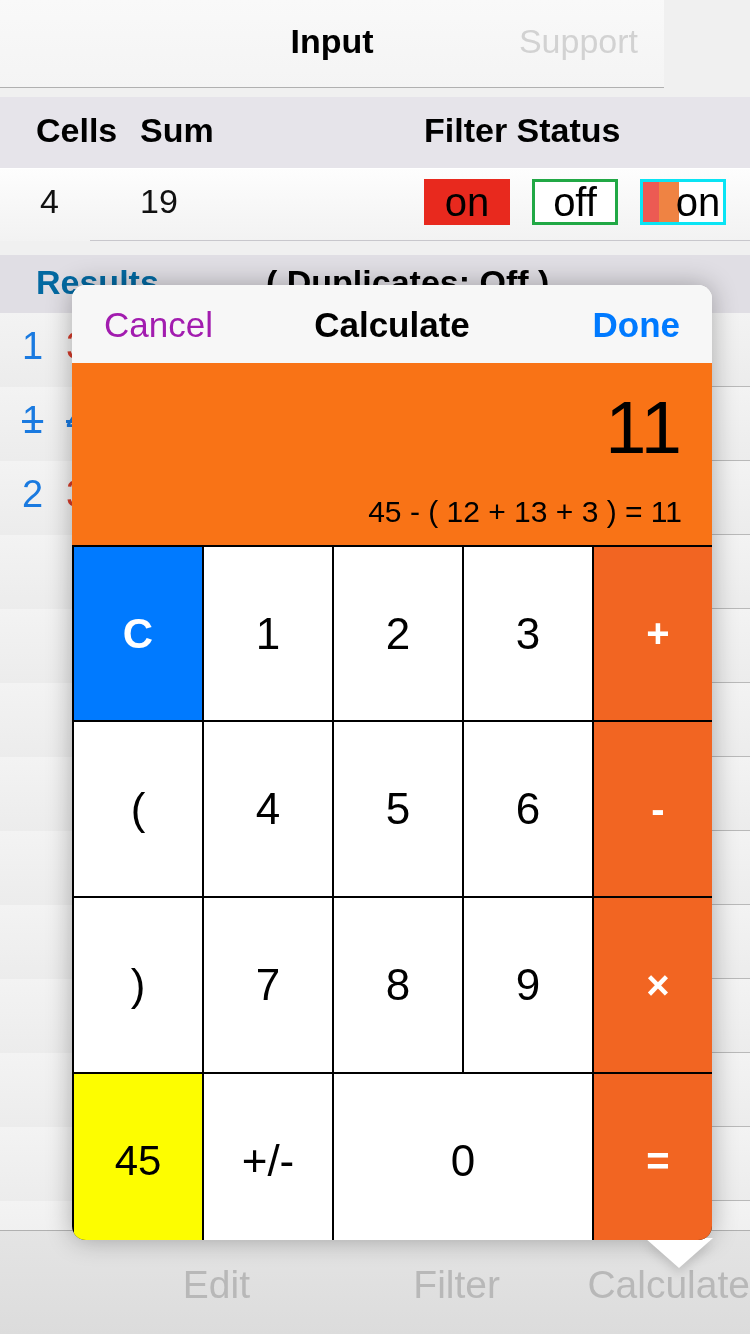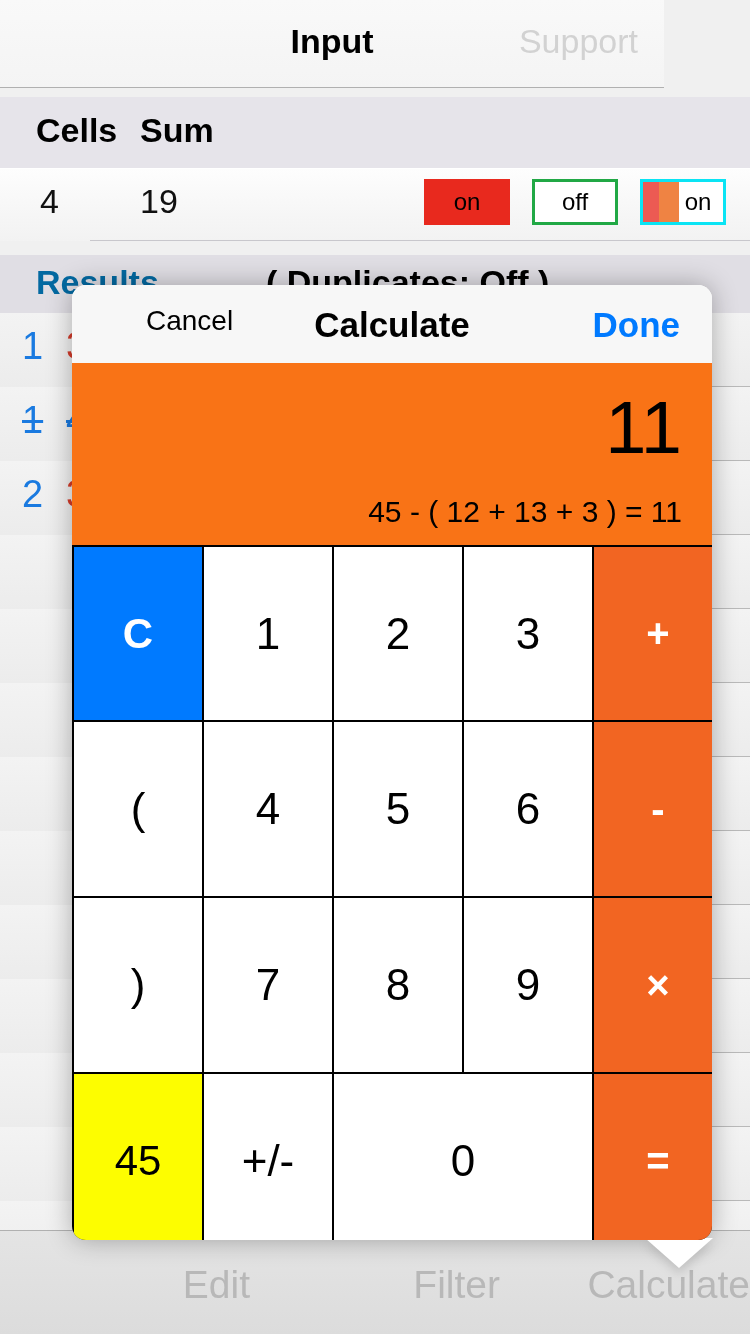--- a/index.html
+++ b/index.html
@@ -45,21 +45,21 @@
     background: linear-gradient(#fdfdfd, #f2f2f2);
   }
   .data-row .cellnum { position: absolute; left: 40px; top: 13px; font-size: 34px; color: #111; }
   .data-row .sumnum  { position: absolute; left: 140px; top: 13px; font-size: 34px; color: #111; }
   .row-sep { position: absolute; left: 90px; right: 0; bottom: 0; height: 1px; background: #c8c7cc; }
 
   .badges { position: absolute; left: 424px; top: 10px; display: flex; gap: 22px; }
   .badge {
     position: relative; width: 86px; height: 46px;
     display: flex; align-items: center; justify-content: center;
-    font-size: 24px; color: #000; overflow: hidden;
+    font-size: 40px; color: #000; overflow: hidden;
   }
   .badge-on-solid { background: #e8291e; }
   .badge-off-outline { background: #ffffff; border: 3px solid #21a845; }
   .badge-on-striped { background: #ffffff; border: 3px solid #0ae4f4; }
   .badge-on-striped .stripe-a {
     position: absolute; left: 0; top: 0; bottom: 0; width: 16px; background: #ec5a53;
   }
   .badge-on-striped .stripe-b {
     position: absolute; left: 16px; top: 0; bottom: 0; width: 20px; background: #ef8343;
   }
@@ -113,21 +113,21 @@
     border-left: 34px solid transparent;
     border-right: 34px solid transparent;
     border-top: 30px solid #ffffff;
     filter: drop-shadow(0 6px 5px rgba(0,0,0,0.13));
   }
 
   .pop-header {
     position: absolute; top: 0; left: 0; width: 640px; height: 78px;
     background: #f7f7f7;
   }
-  .pop-cancel { position: absolute; left: 32px; top: 20px; font-size: 28px; color: #000000; margin-left: 42px; }
+  .pop-cancel { position: absolute; left: 32px; top: 20px; font-size: 35px; color: #a21caf; }
   .pop-title  { position: absolute; left: 0; right: 0; top: 20px; text-align: center; font-size: 35px; font-weight: bold; color: #000; }
   .pop-done   { position: absolute; right: 32px; top: 20px; font-size: 35px; color: #007aff; font-weight: bold; }
 
   .display {
     position: absolute; top: 78px; left: 0; width: 640px; height: 182px;
     background: #f97316;
   }
   .display .result {
     position: absolute; right: 30px; top: 28px; font-size: 74px; color: #000; line-height: 1;
   }
@@ -162,20 +162,21 @@
   <div class="bg-screen">
 
     <div class="navbar">
       <div class="nav-title">Input</div>
       <div class="nav-right">Support</div>
     </div>
 
     <div class="col-header">
       <span class="ch-cells">Cells</span>
       <span class="ch-sum">Sum</span>
+      <span class="ch-filter">Filter Status</span>
     </div>
 
     <div class="data-row">
       <span class="cellnum">4</span>
       <span class="sumnum">19</span>
       <div class="badges">
         <div class="badge badge-on-solid">
           <span>on</span>
         </div>
         <div class="badge badge-off-outline">

